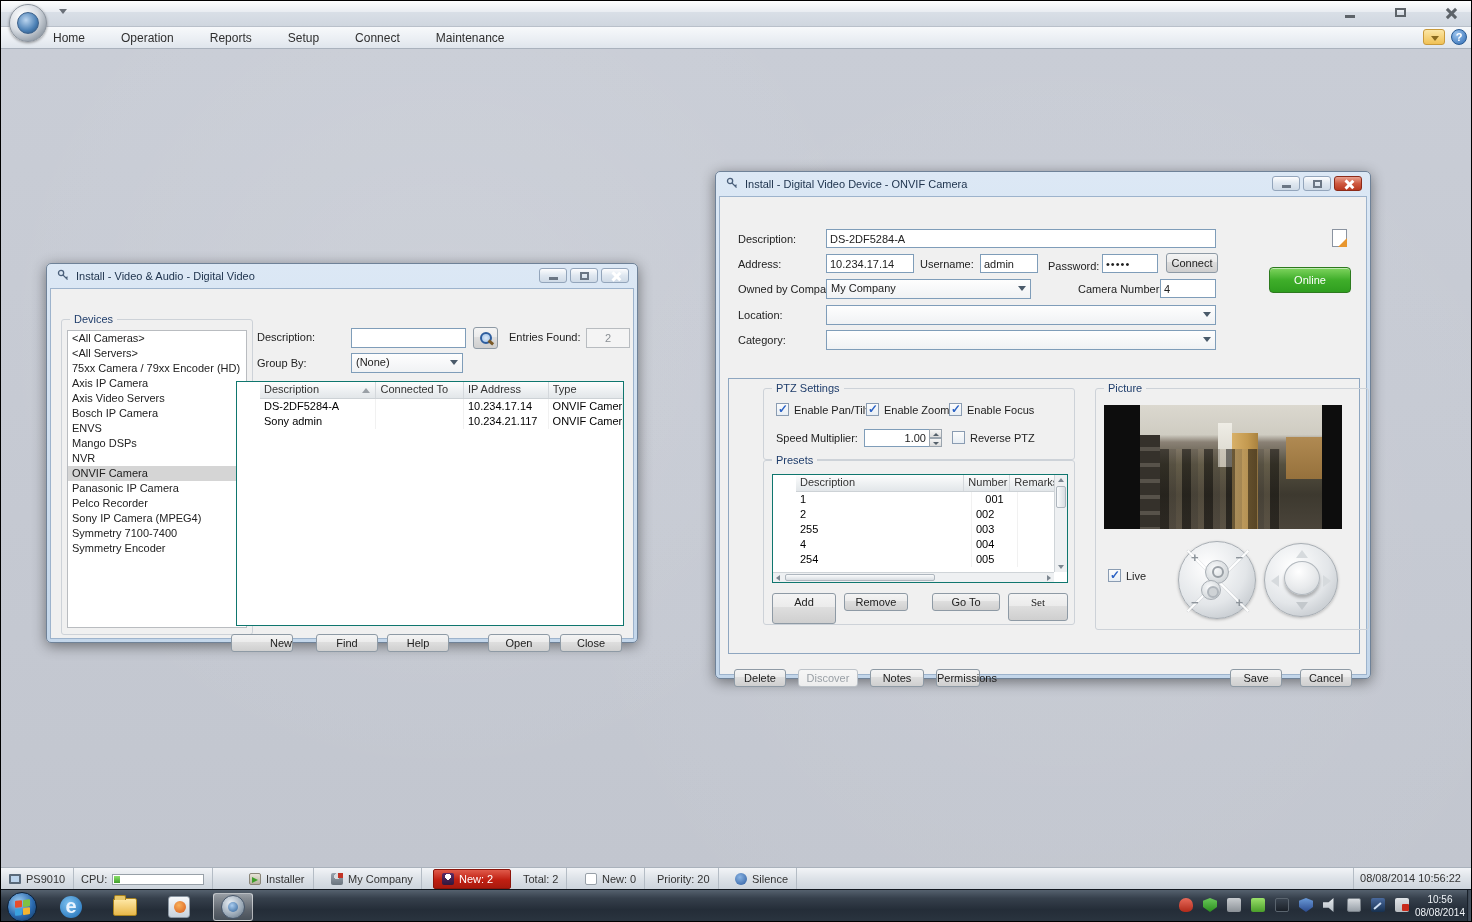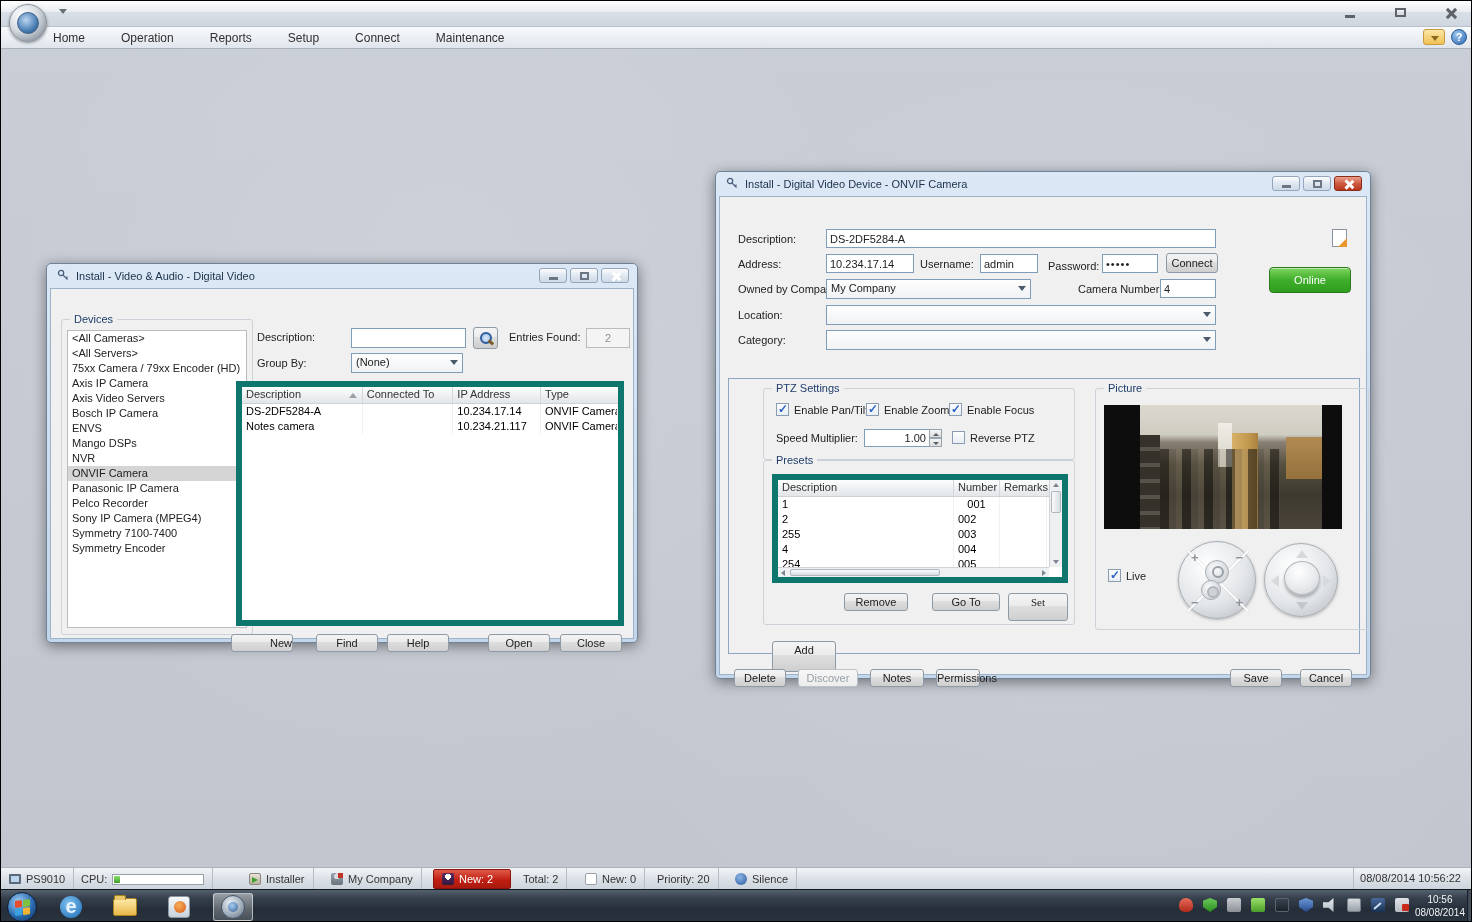--- a/index.html
+++ b/index.html
@@ -73,21 +73,21 @@
   #dv-devices { left:10px; top:30px; width:192px; height:316px; }
   #dv-list { position:absolute; left:5px; top:10px; right:5px; bottom:6px; background:#fff; border:1px solid #b9bcc0; overflow:hidden; }
   .dv-item { height:15px; line-height:15px; font-size:11px; color:#222; padding-left:4px; white-space:nowrap; }
   .dv-item.selected { background:#d5d5d5; }
   .lbl { font-size:11px; color:#222; position:absolute; }
   #dv-search-btn { position:absolute; left:422px; top:38px; width:25px; height:22px; }
   .mag { position:relative; width:100%; height:100%; }
   .mag:before { content:""; position:absolute; left:6px; top:4px; width:8px; height:8px; border:2px solid #2d5d9e; border-radius:50%; background:radial-gradient(#dce9f7,#9cc0e8); }
   .mag:after { content:""; position:absolute; left:14px; top:13px; width:6px; height:2.5px; background:#7a5a28; transform:rotate(40deg); }
   #dv-entries-box { position:absolute; left:535px; top:39px; width:44px; height:20px; background:#f4f4f4; border:1px solid #b8bcc0; color:#8a8f94; font-size:11px; text-align:center; line-height:18px; }
-  .grid { position:absolute; background:#fff; border:6px solid #0f766e; font-size:11px; }
+  .grid { position:absolute; background:#fff; border:1px solid #0f766e; font-size:11px;padding-left:23px; }
   .grid-head { display:flex; height:17px; background:linear-gradient(#fdfdfd,#eceff1 60%,#e2e6e9); border-bottom:1px solid #cdd2d6; }
   .gh-cell { border-right:1px solid #d4d8dc; padding:1px 4px; color:#333; position:relative; }
   .grid-row { display:flex; height:15px; line-height:15px; }
   .g-cell { padding:0 4px; border-right:1px solid #f1f1f1; overflow:hidden; white-space:nowrap; }
   .sort-arr { position:absolute; right:5px; top:6px; border-left:4px solid transparent; border-right:4px solid transparent; border-bottom:5px solid #9aa0a6; }
   .btnrow-btn { position:absolute; height:18px; line-height:16px; }
 
   
   #dlg-cam { left:714px; top:170px; width:656px; height:508px; }
   .notes-ico { position:absolute; left:612px; top:32px; width:15px; height:18px; background:#fff; border:1px solid #8a93a0; }
@@ -313,21 +313,21 @@
           <div class="gh-cell" style="width:90px;"><span>IP Address</span></div>
           <div class="gh-cell" style="width:79px; border-right:none;"><span>Type</span></div>
         </div>
         <div class="grid-row">
           <div class="g-cell" style="width:124px;">DS-2DF5284-A</div>
           <div class="g-cell" style="width:93px;"></div>
           <div class="g-cell" style="width:90px;">10.234.17.14</div>
           <div class="g-cell" style="width:79px;">ONVIF Camera</div>
         </div>
         <div class="grid-row">
-          <div class="g-cell" style="width:124px;">Notes camera</div>
+          <div class="g-cell" style="width:124px;">Sony admin</div>
           <div class="g-cell" style="width:93px;"></div>
           <div class="g-cell" style="width:90px;">10.234.21.117</div>
           <div class="g-cell" style="width:79px;">ONVIF Camera</div>
         </div>
       </div>
 
       <div class="w7btn btnrow-btn" style="left:180px; top:345px; width:62px;text-align:right;">New</div>
       <div class="w7btn btnrow-btn" style="left:265px; top:345px; width:62px;">Find</div>
       <div class="w7btn btnrow-btn" style="left:336px; top:345px; width:62px;">Help</div>
       <div class="w7btn btnrow-btn" style="left:437px; top:345px; width:62px;">Open</div>
@@ -451,21 +451,21 @@
               <div class="a-up"></div>
               <div class="thumb"></div>
               <div class="a-dn"></div>
             </div>
             <div class="hscroll">
               <div class="a-l"></div>
               <div class="thumb"></div>
               <div class="a-r"></div>
             </div>
           </div>
-          <div class="w7btn" style="position:absolute; left:8px; top:132px; width:64px; height:31px; line-height:16px;margin-top:48px;">Add</div>
+          <div class="w7btn" style="position:absolute; left:8px; top:132px; width:64px; height:31px; line-height:16px;">Add</div>
           <div class="w7btn" style="position:absolute; left:80px; top:132px; width:64px; height:18px; line-height:16px;">Remove</div>
           <div class="w7btn" style="position:absolute; left:168px; top:132px; width:68px; height:18px; line-height:16px;">Go To</div>
           <div class="w7btn" style="position:absolute; left:244px; top:132px; width:60px; height:28px; line-height:16px;font-family:Liberation Serif, serif;">Set</div>
         </div>
 
         <div class="groupbox" id="grp-picture">
           <span class="group-label">Picture</span>
           <div id="cam-pic">
             <div id="cam-scene">
               <div class="sc-pillar"></div>

